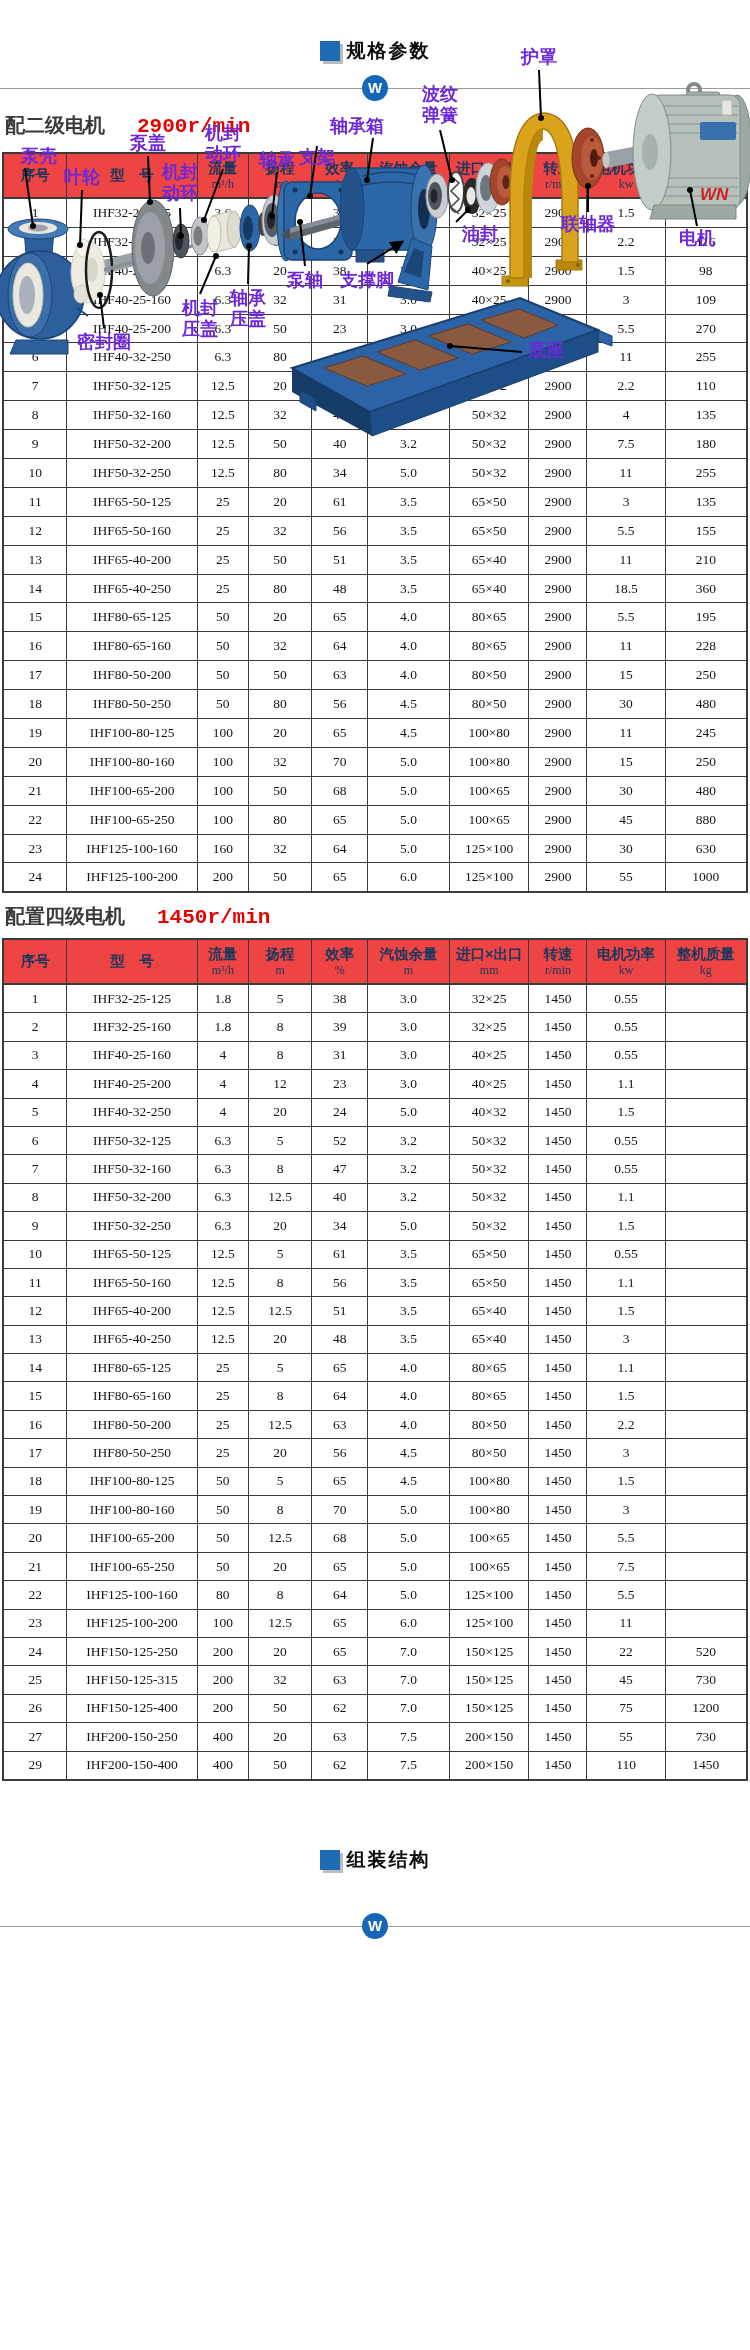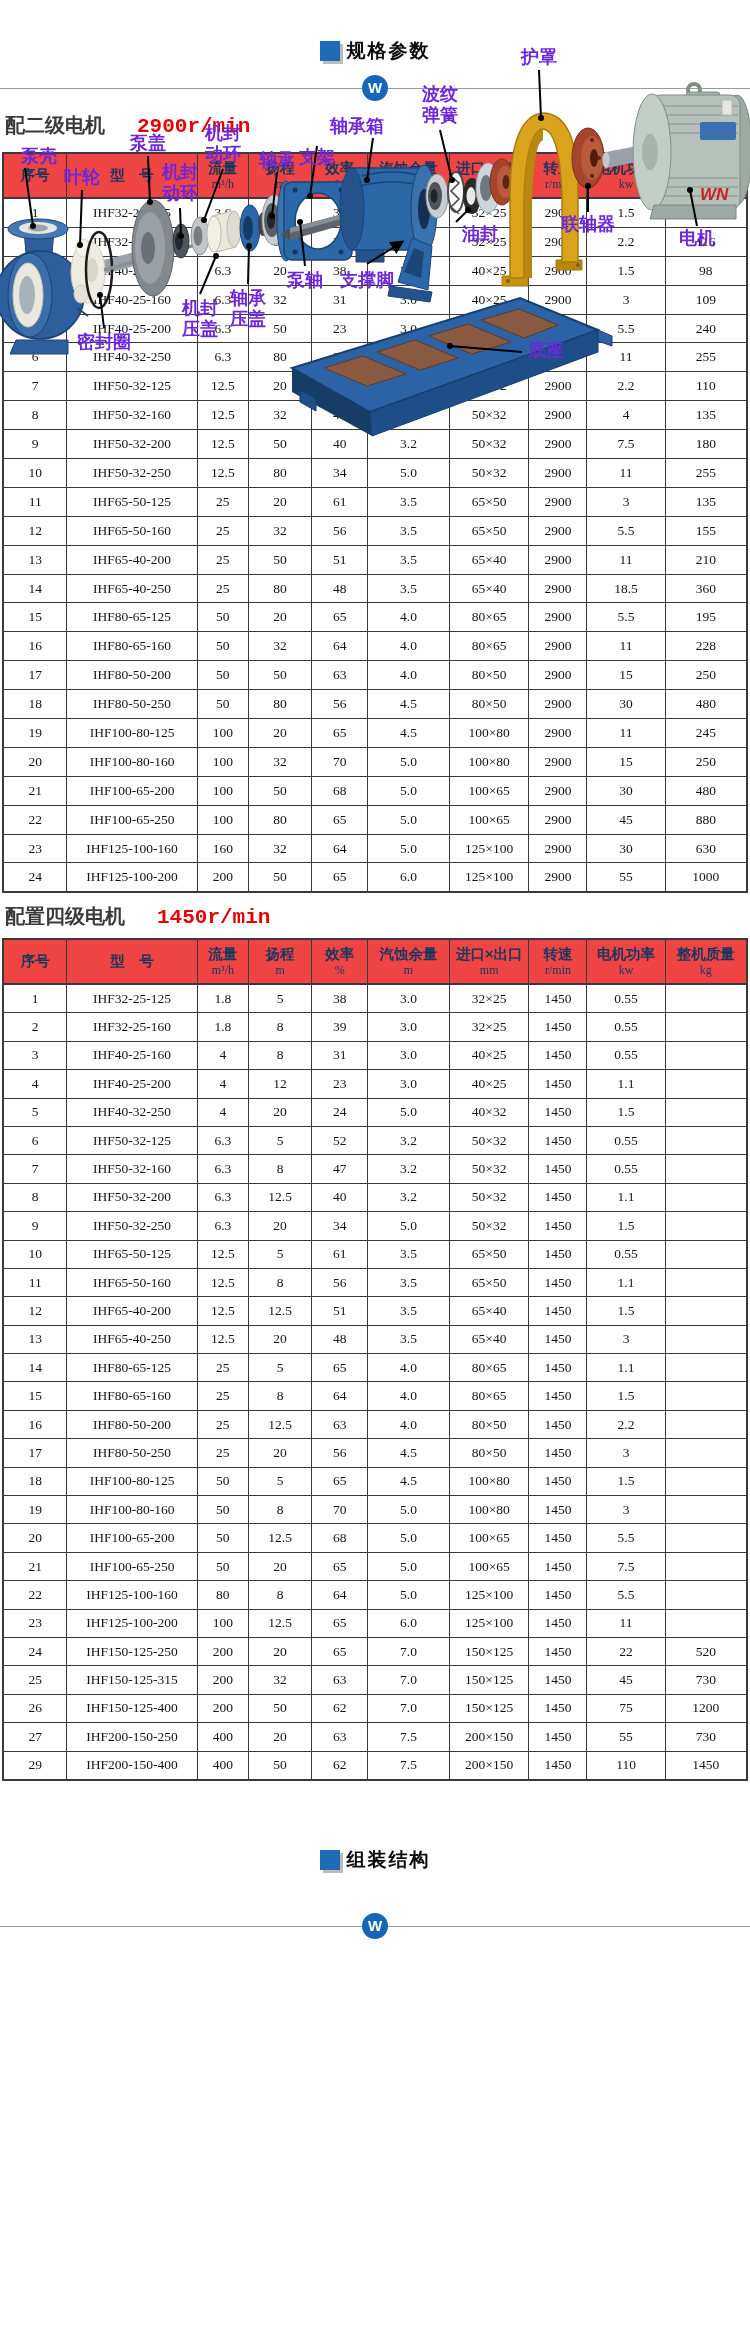--- a/index.html
+++ b/index.html
@@ -148,21 +148,21 @@
       <tr>
         <td>5</td>
         <td>IHF40-25-200</td>
         <td>6.3</td>
         <td>50</td>
         <td>23</td>
         <td>3.0</td>
         <td>40×25</td>
         <td>2900</td>
         <td>5.5</td>
-        <td>240</td>
+        <td>270</td>
       </tr>
       <tr>
         <td>6</td>
         <td>IHF40-32-250</td>
         <td>6.3</td>
         <td>80</td>
         <td>24</td>
         <td>5.0</td>
         <td>40×32</td>
         <td>2900</td>

